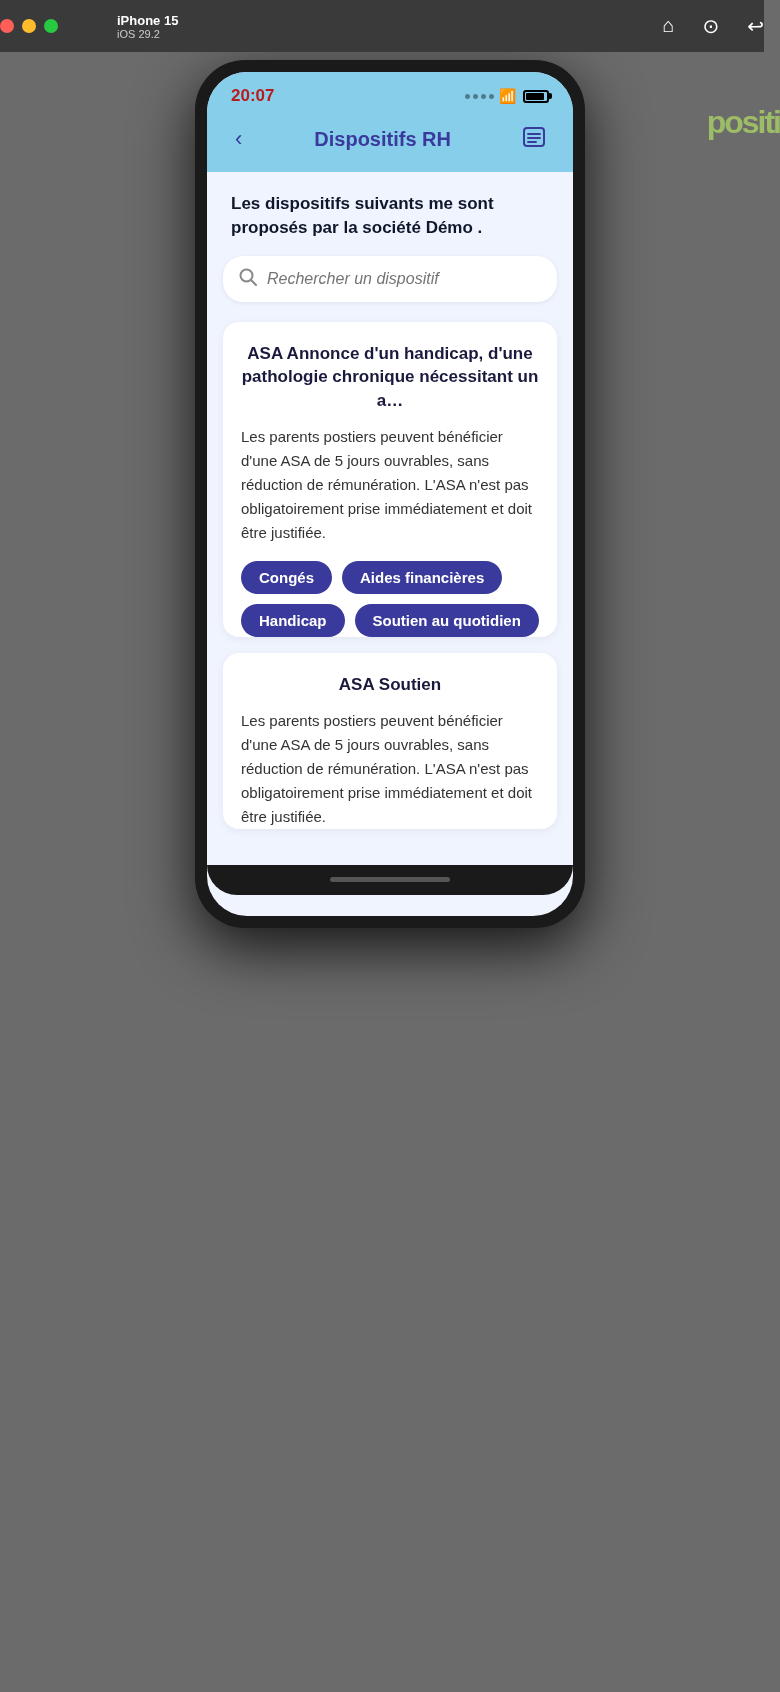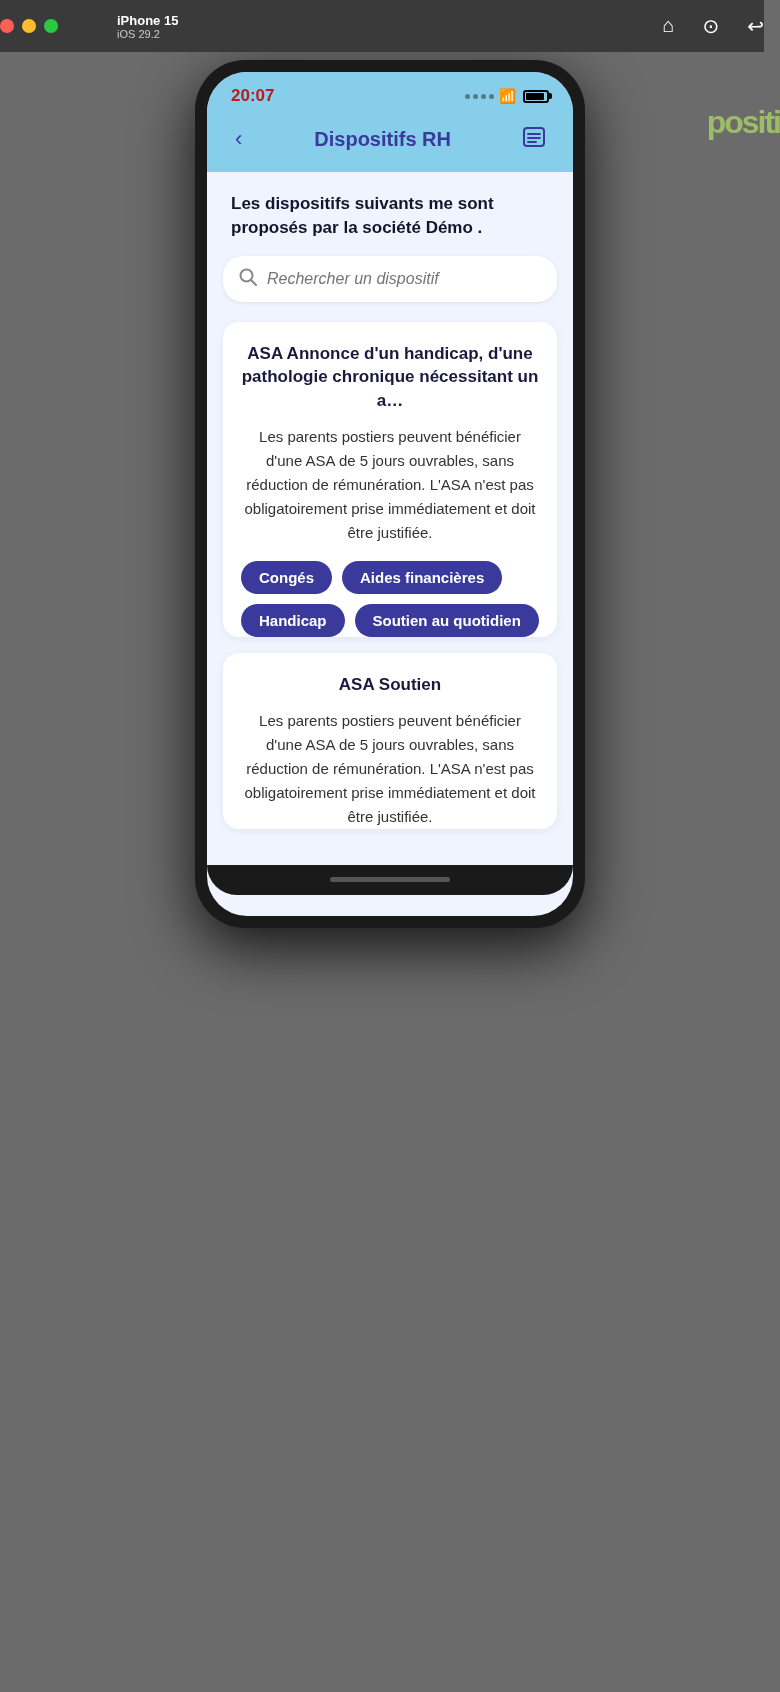--- a/index.html
+++ b/index.html
@@ -245,21 +245,20 @@
       text-align: center;
       margin-bottom: 12px;
       line-height: 1.4;
     }
 
     .card-body {
       font-size: 15px;
       color: #333;
       line-height: 1.6;
       margin-bottom: 16px;
-      text-align: center;
     }
 
     .tags {
       display: flex;
       flex-wrap: wrap;
       gap: 10px;
       margin-bottom: 12px;
     }
 
     .tag {

